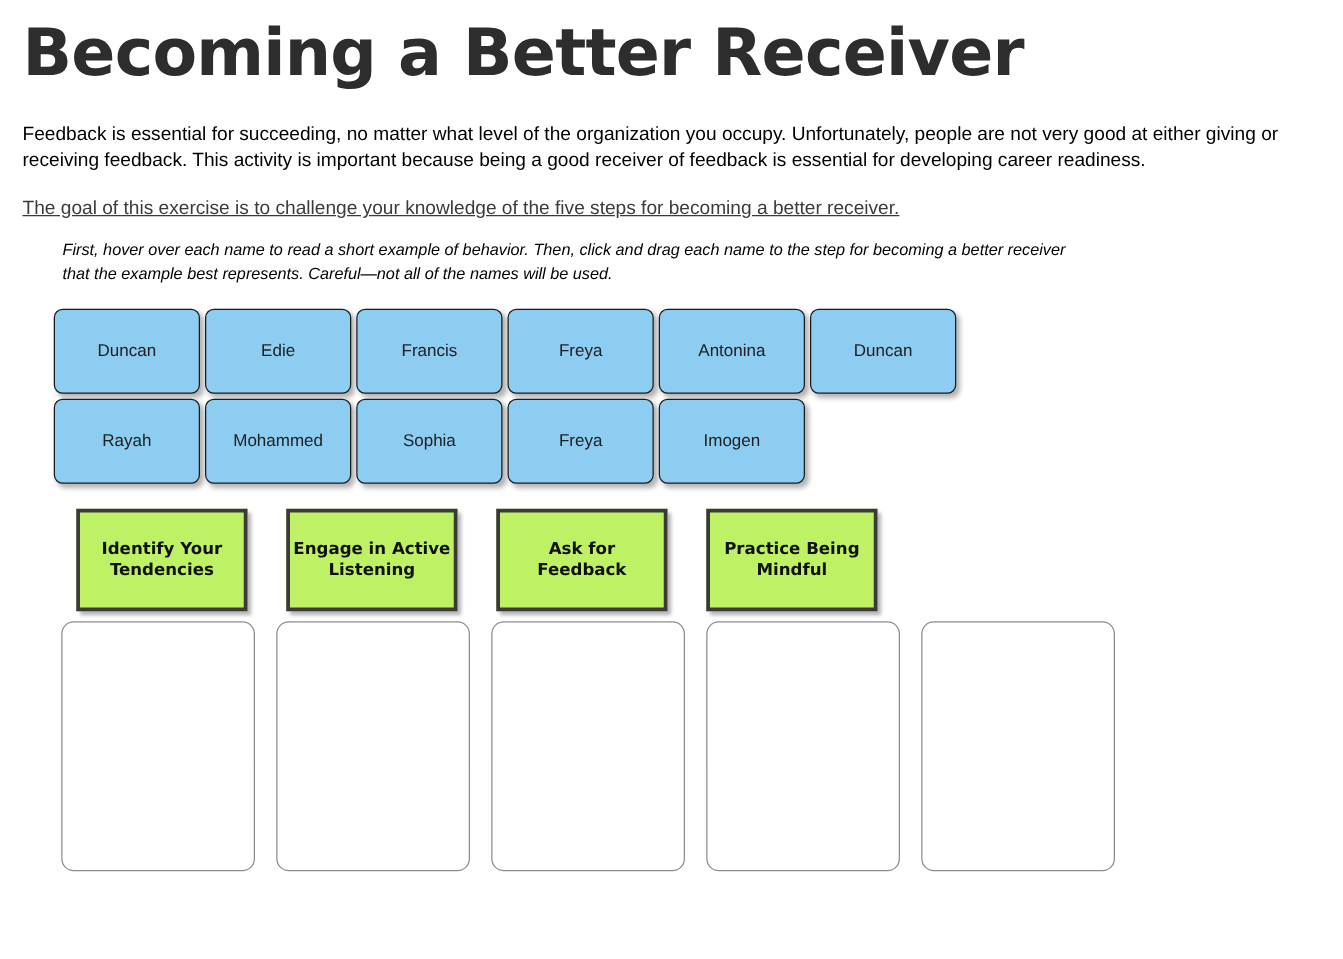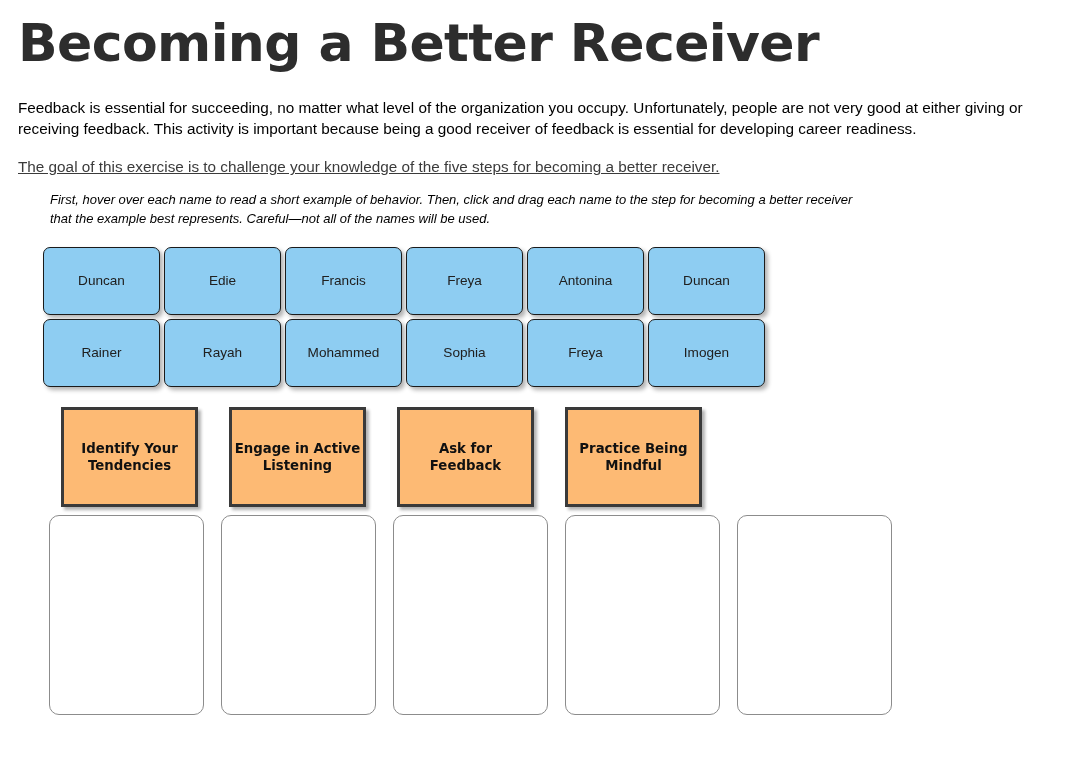--- a/index.html
+++ b/index.html
@@ -88,23 +88,23 @@
   
   .step-row {
     display: flex;
     flex-direction: row;
     margin-top: 20px;
     margin-left: 43px;
     gap: 31px;
   }
   .step-box {
     width: 137px;
-    height: 100px;
+    height: 82px;
     box-sizing: border-box;
-    background: #fdba74;
+    background: #bef264;
     border: 3px solid #3a3a3a;
     border-radius: 0;
     display: flex;
     align-items: center;
     justify-content: center;
     text-align: center;
     font-family: "DejaVu Sans", sans-serif;
     font-size: 13.3px;
     font-weight: 700;
     line-height: 17px;
@@ -146,21 +146,20 @@
   <div class="tile-bank">
     <div class="tile-row">
       <div class="name-tile">Duncan</div>
       <div class="name-tile">Edie</div>
       <div class="name-tile">Francis</div>
       <div class="name-tile">Freya</div>
       <div class="name-tile">Antonina</div>
       <div class="name-tile">Duncan</div>
     </div>
     <div class="tile-row">
-      <div class="name-tile">Rainer</div>
       <div class="name-tile">Rayah</div>
       <div class="name-tile">Mohammed</div>
       <div class="name-tile">Sophia</div>
       <div class="name-tile">Freya</div>
       <div class="name-tile">Imogen</div>
     </div>
   </div>
 
   <div class="step-row">
     <div class="step-box">Identify Your<br>Tendencies</div>

